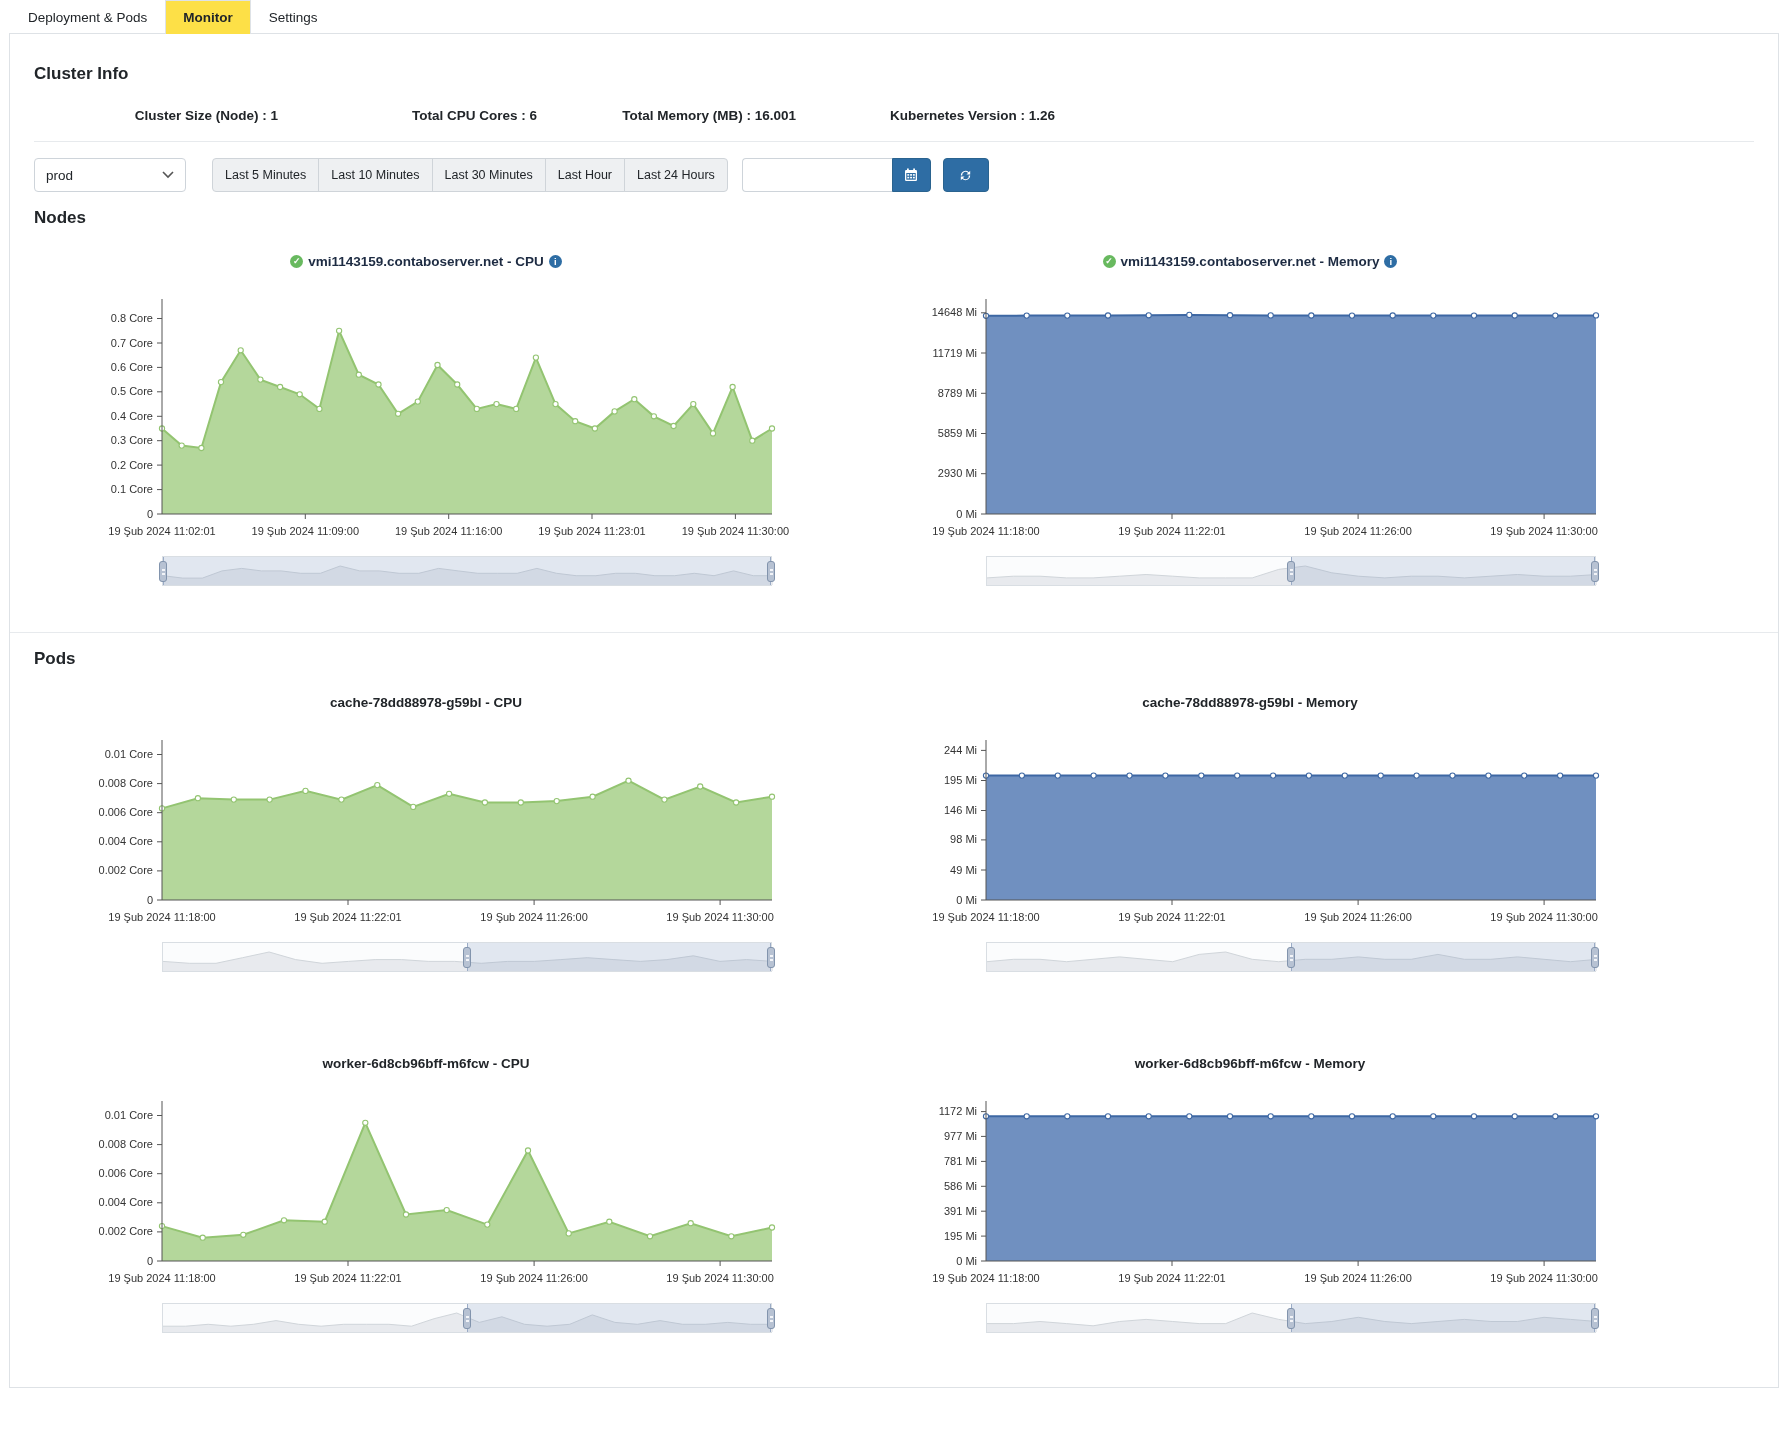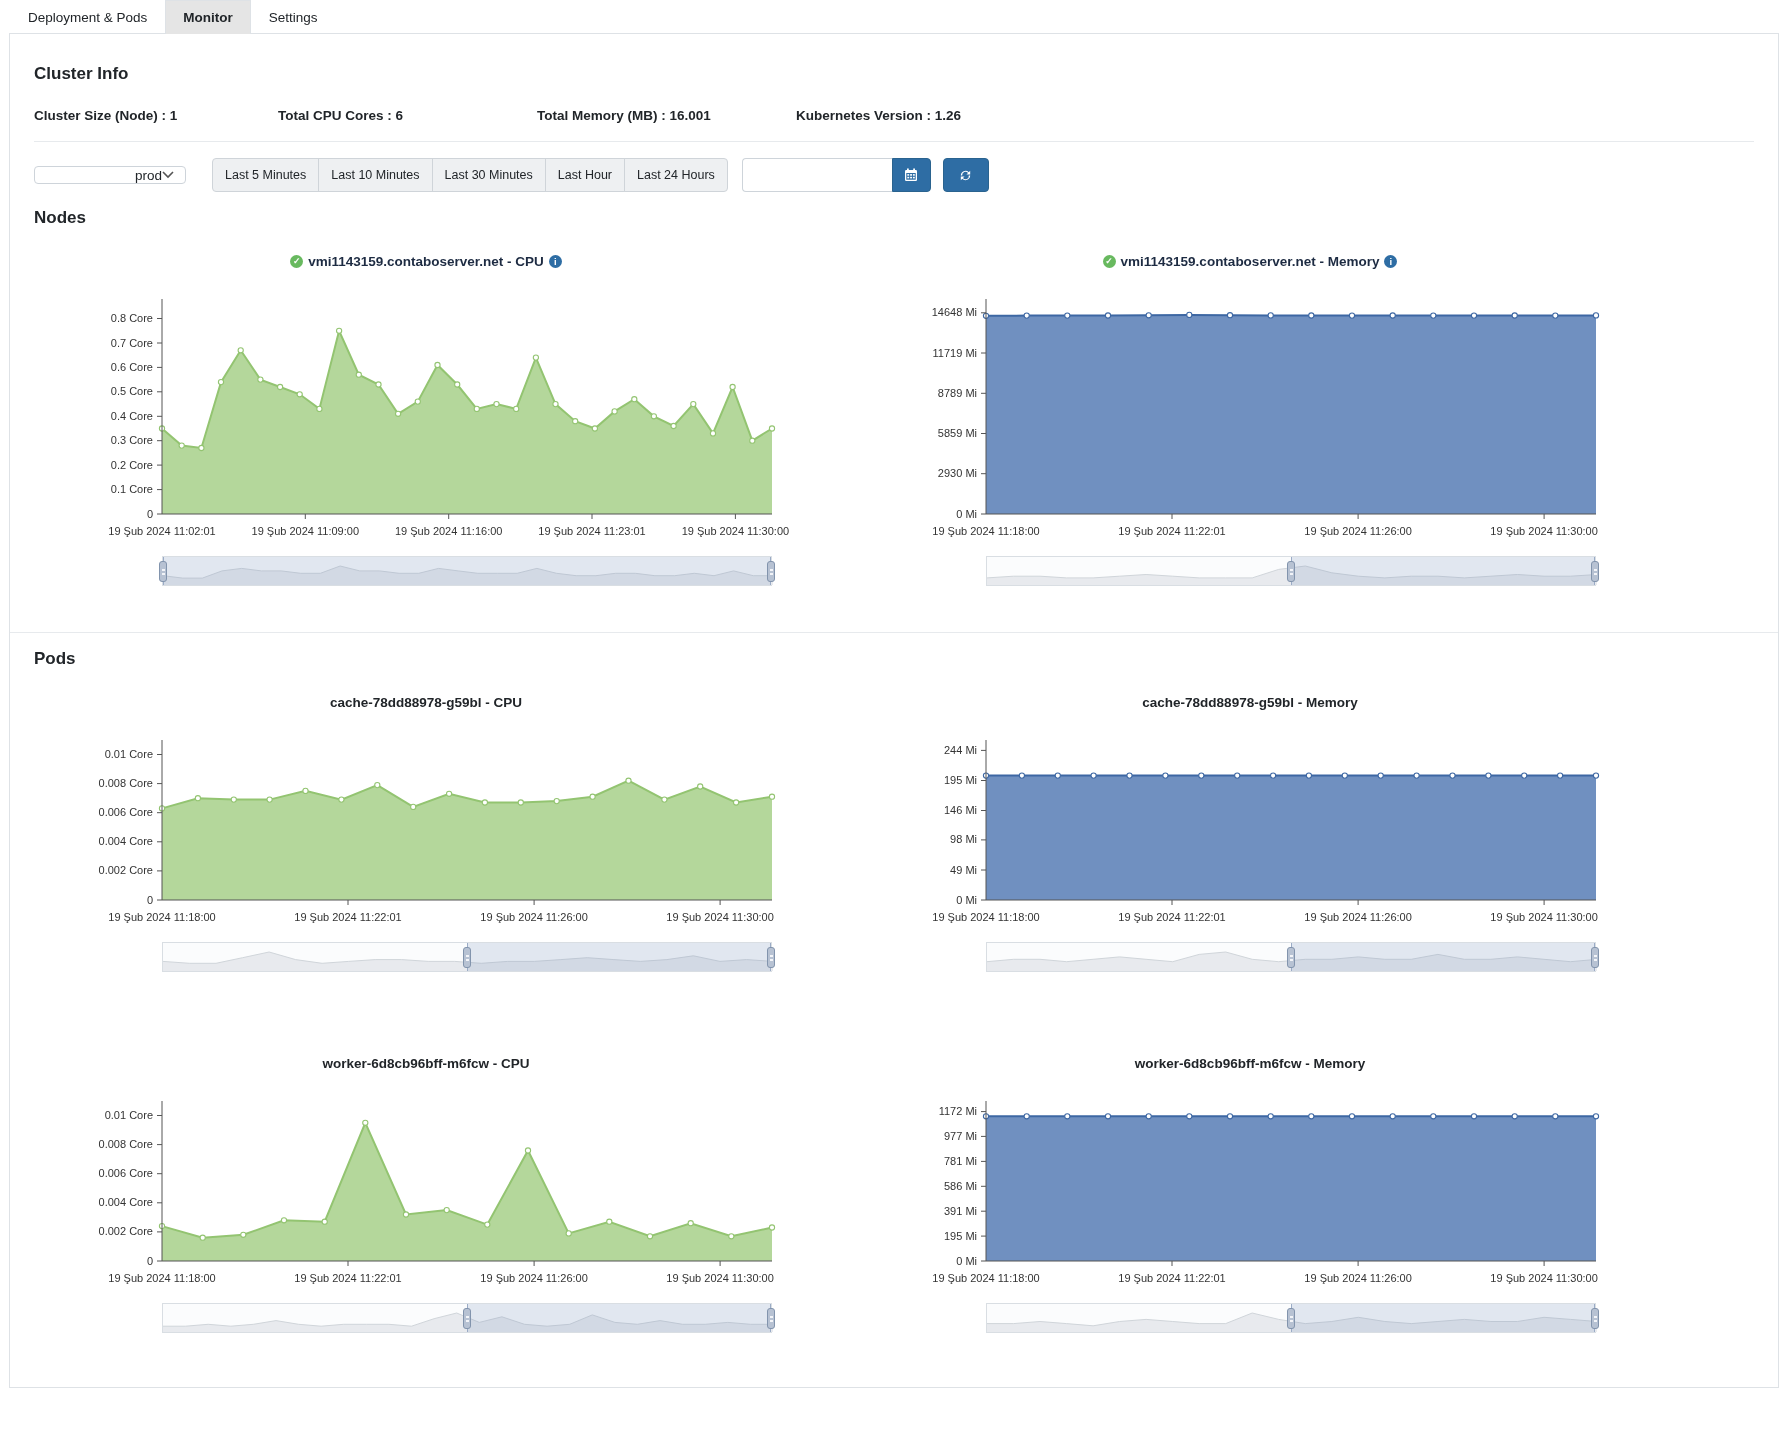--- a/index.html
+++ b/index.html
@@ -2,34 +2,34 @@
 <html><head>
 <meta charset="utf-8">
 <style>
   * { box-sizing: border-box; }
   html,body { margin:0; padding:0; background:#fff; font-family:"Liberation Sans", sans-serif; color:#212529; }
   body { width:1788px; min-height:1451px; }
 
   
   .tabbar { display:flex; padding:0 0 0 10px; position:relative; z-index:2; }
   .tab { padding:9px 17px 8px; font-size:13.5px; background:#fff; border:1px solid transparent; border-bottom:none; cursor:pointer; }
-  .tab.active { border-color:#dee2e6; font-weight:700; margin-bottom:-1px; background:#e5e5e5;text-align:right; }
+  .tab.active { border-color:#dee2e6; font-weight:700; margin-bottom:-1px; background:#fde047;text-align:right; }
 
   
   .panel { border:1px solid #dee2e6; margin:0 9px 120px; background:#fff; padding:14px 24px 54px; position:relative; z-index:1; }
 
   h2.cluster-heading { font-size:17px; margin:16px 0 24px; font-weight:700; }
   .info-row { display:flex; font-size:13.5px; font-weight:700; margin:0 0 18px; }
-  .info-item { width:259px; }
+  .info-item { width:259px;text-align:right; }
   .info-item:first-child { width:244px; }
   hr.divider { border:none; border-top:1px solid #e7eaed; margin:0 0 14px; }
 
   
   .toolbar { display:flex; align-items:center; margin:16px 0 10px; }
-  .ns-select { width:152px; height:18px; border:1px solid #ced4da; border-radius:4px; display:flex; align-items:center; justify-content:flex-end; padding:0 11px; font-size:13.5px; background:#fff; cursor:pointer; }
+  .ns-select { width:152px; height:34px; border:1px solid #ced4da; border-radius:4px; display:flex; align-items:center; justify-content:space-between; padding:0 11px; font-size:13.5px; background:#fff; cursor:pointer; }
   .btn-group { display:flex; margin-left:10px; }
   .tbtn { background:#eef0f2; border:1px solid #cfd4d9; height:34px; padding:0 12px; font-size:12.5px; color:#212529; display:flex; align-items:center; margin-left:-1px; cursor:pointer; font-family:inherit; }
   .tbtn:first-child { border-radius:4px 0 0 4px; margin-left:16px; }
   .tbtn:last-child { border-radius:0 4px 4px 0; }
   .input-group { display:flex; margin-left:14px; }
   .date-input { width:150px; height:34px; border:1px solid #ced4da; border-right:none; border-radius:4px 0 0 4px; padding:0 9px; font-size:13px; outline:none; }
   .btn-blue { background:#2e6da4; border:1px solid #2a638f; height:34px; display:flex; align-items:center; justify-content:center; cursor:pointer; }
   .btn-cal { width:39px; border-radius:0 4px 4px 0; }
   .btn-refresh { width:46px; border-radius:4px; margin-left:12px; }
 

